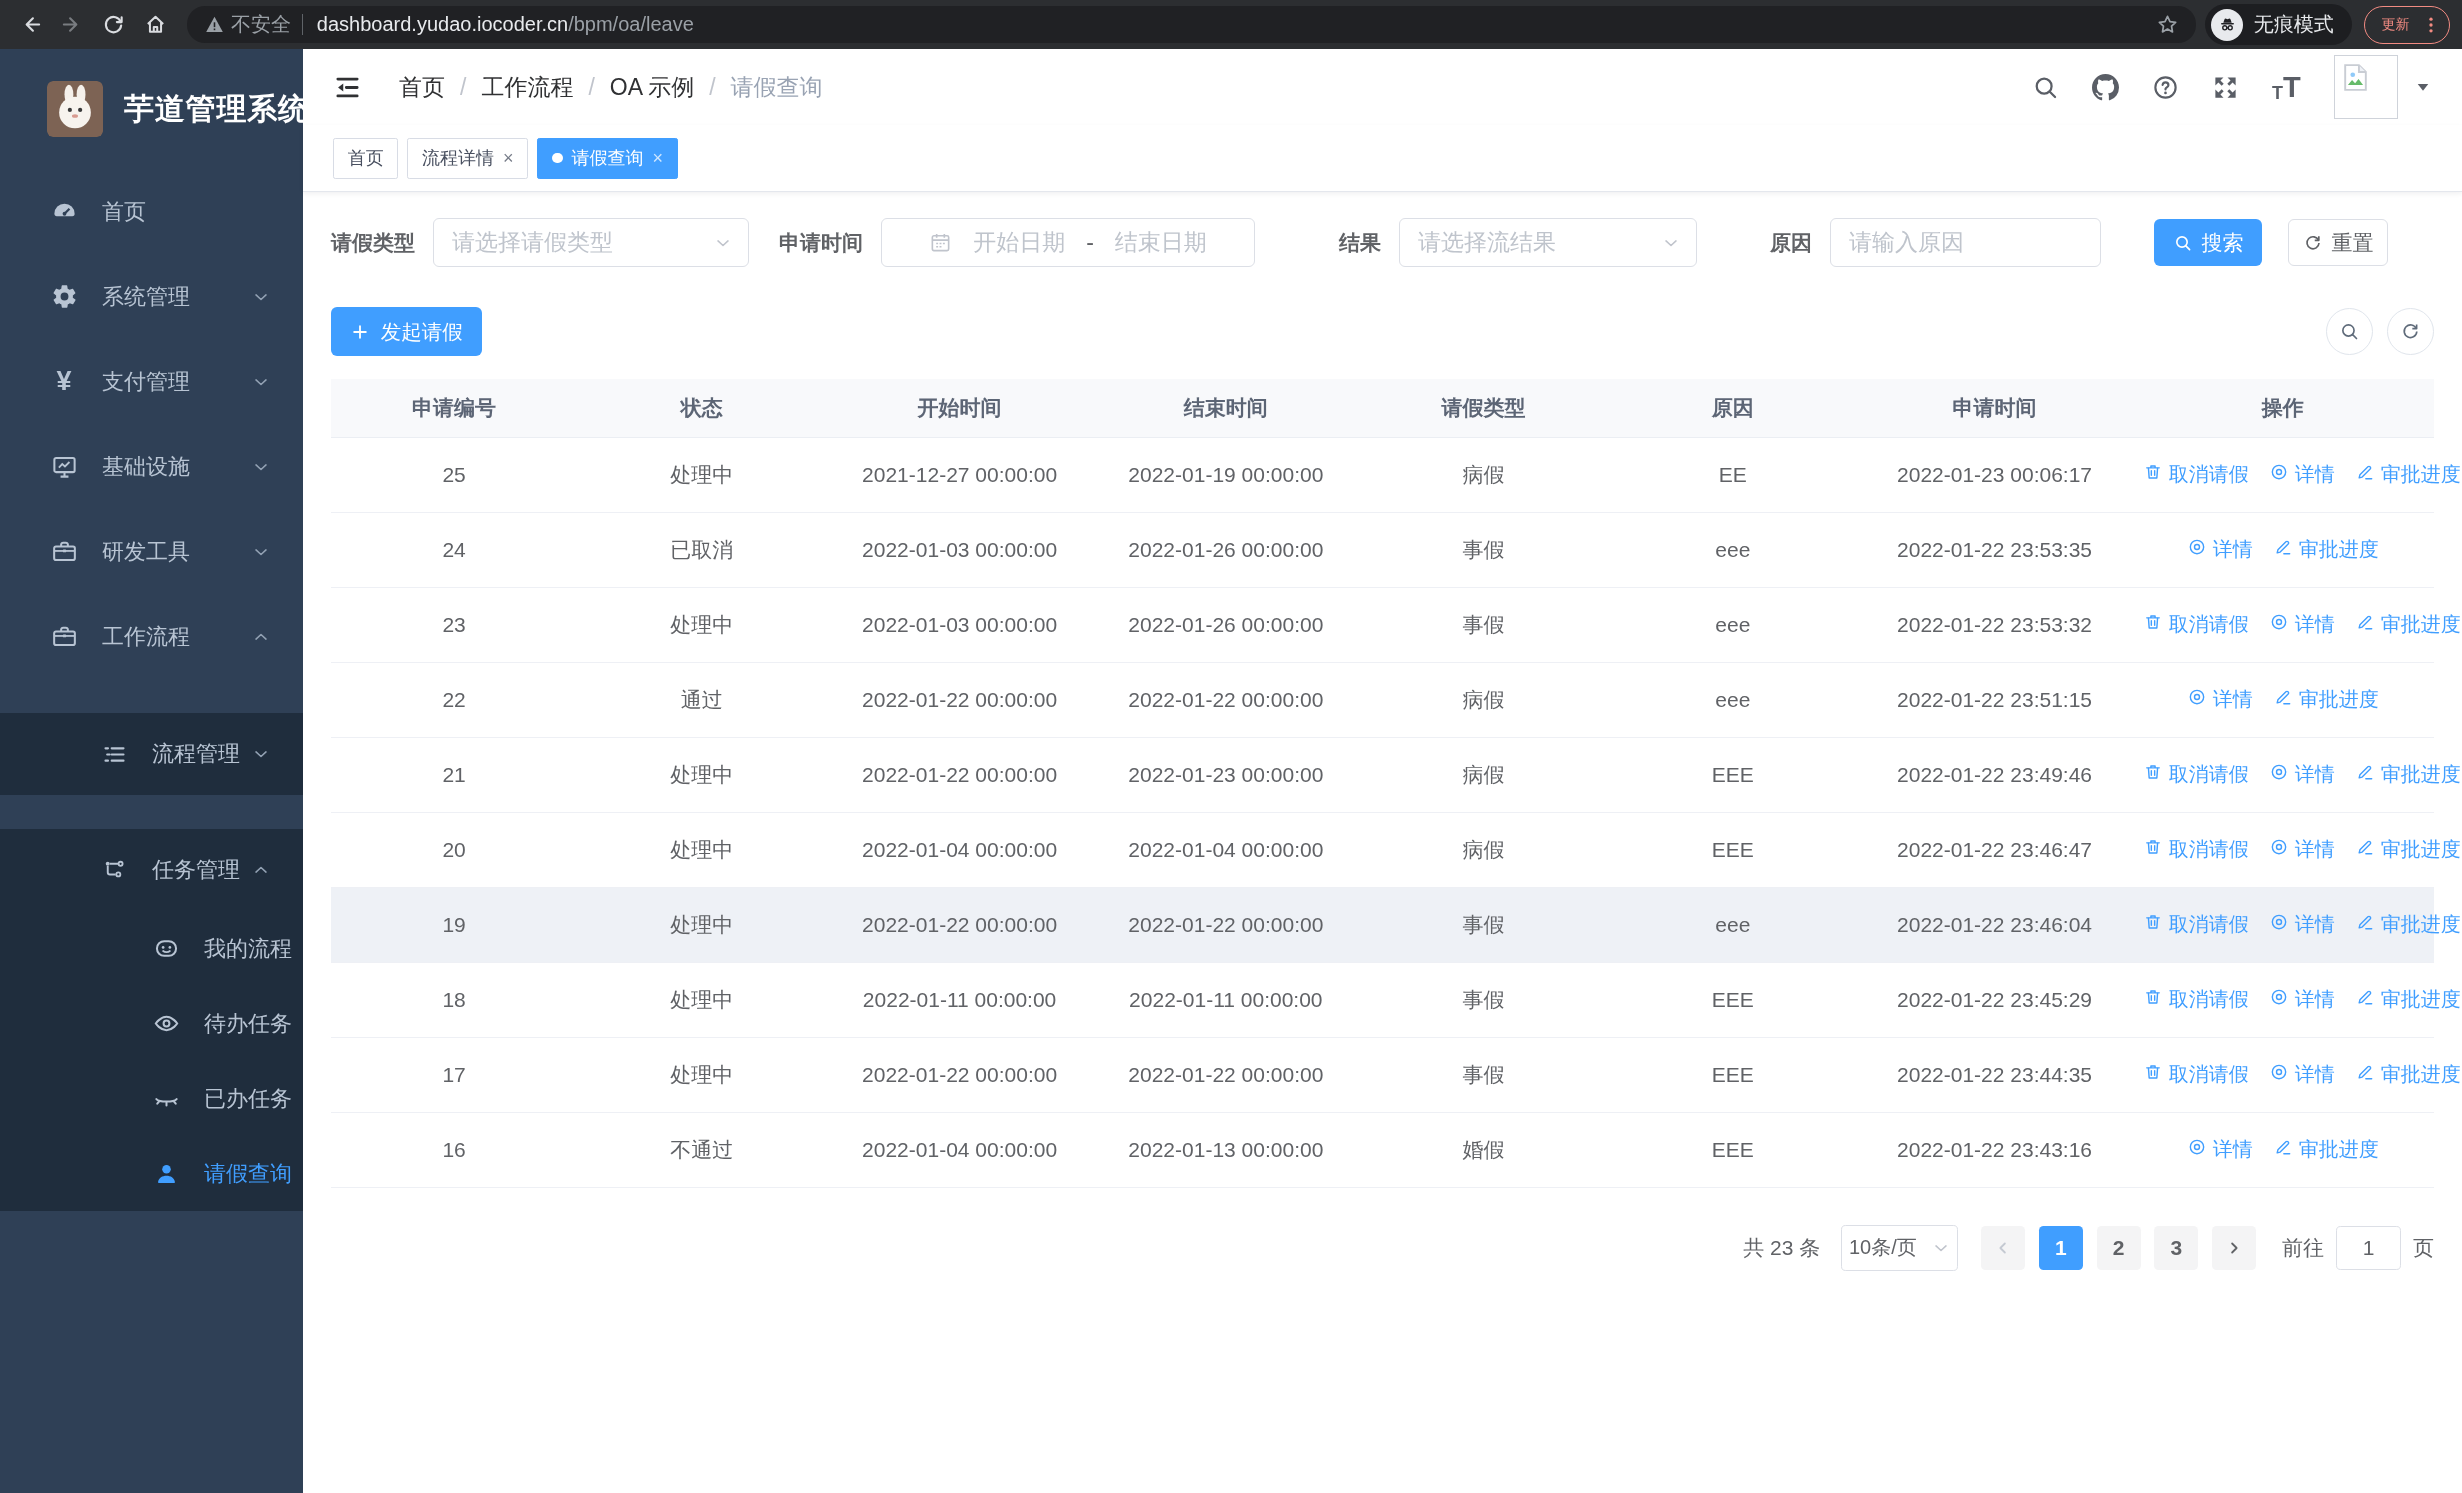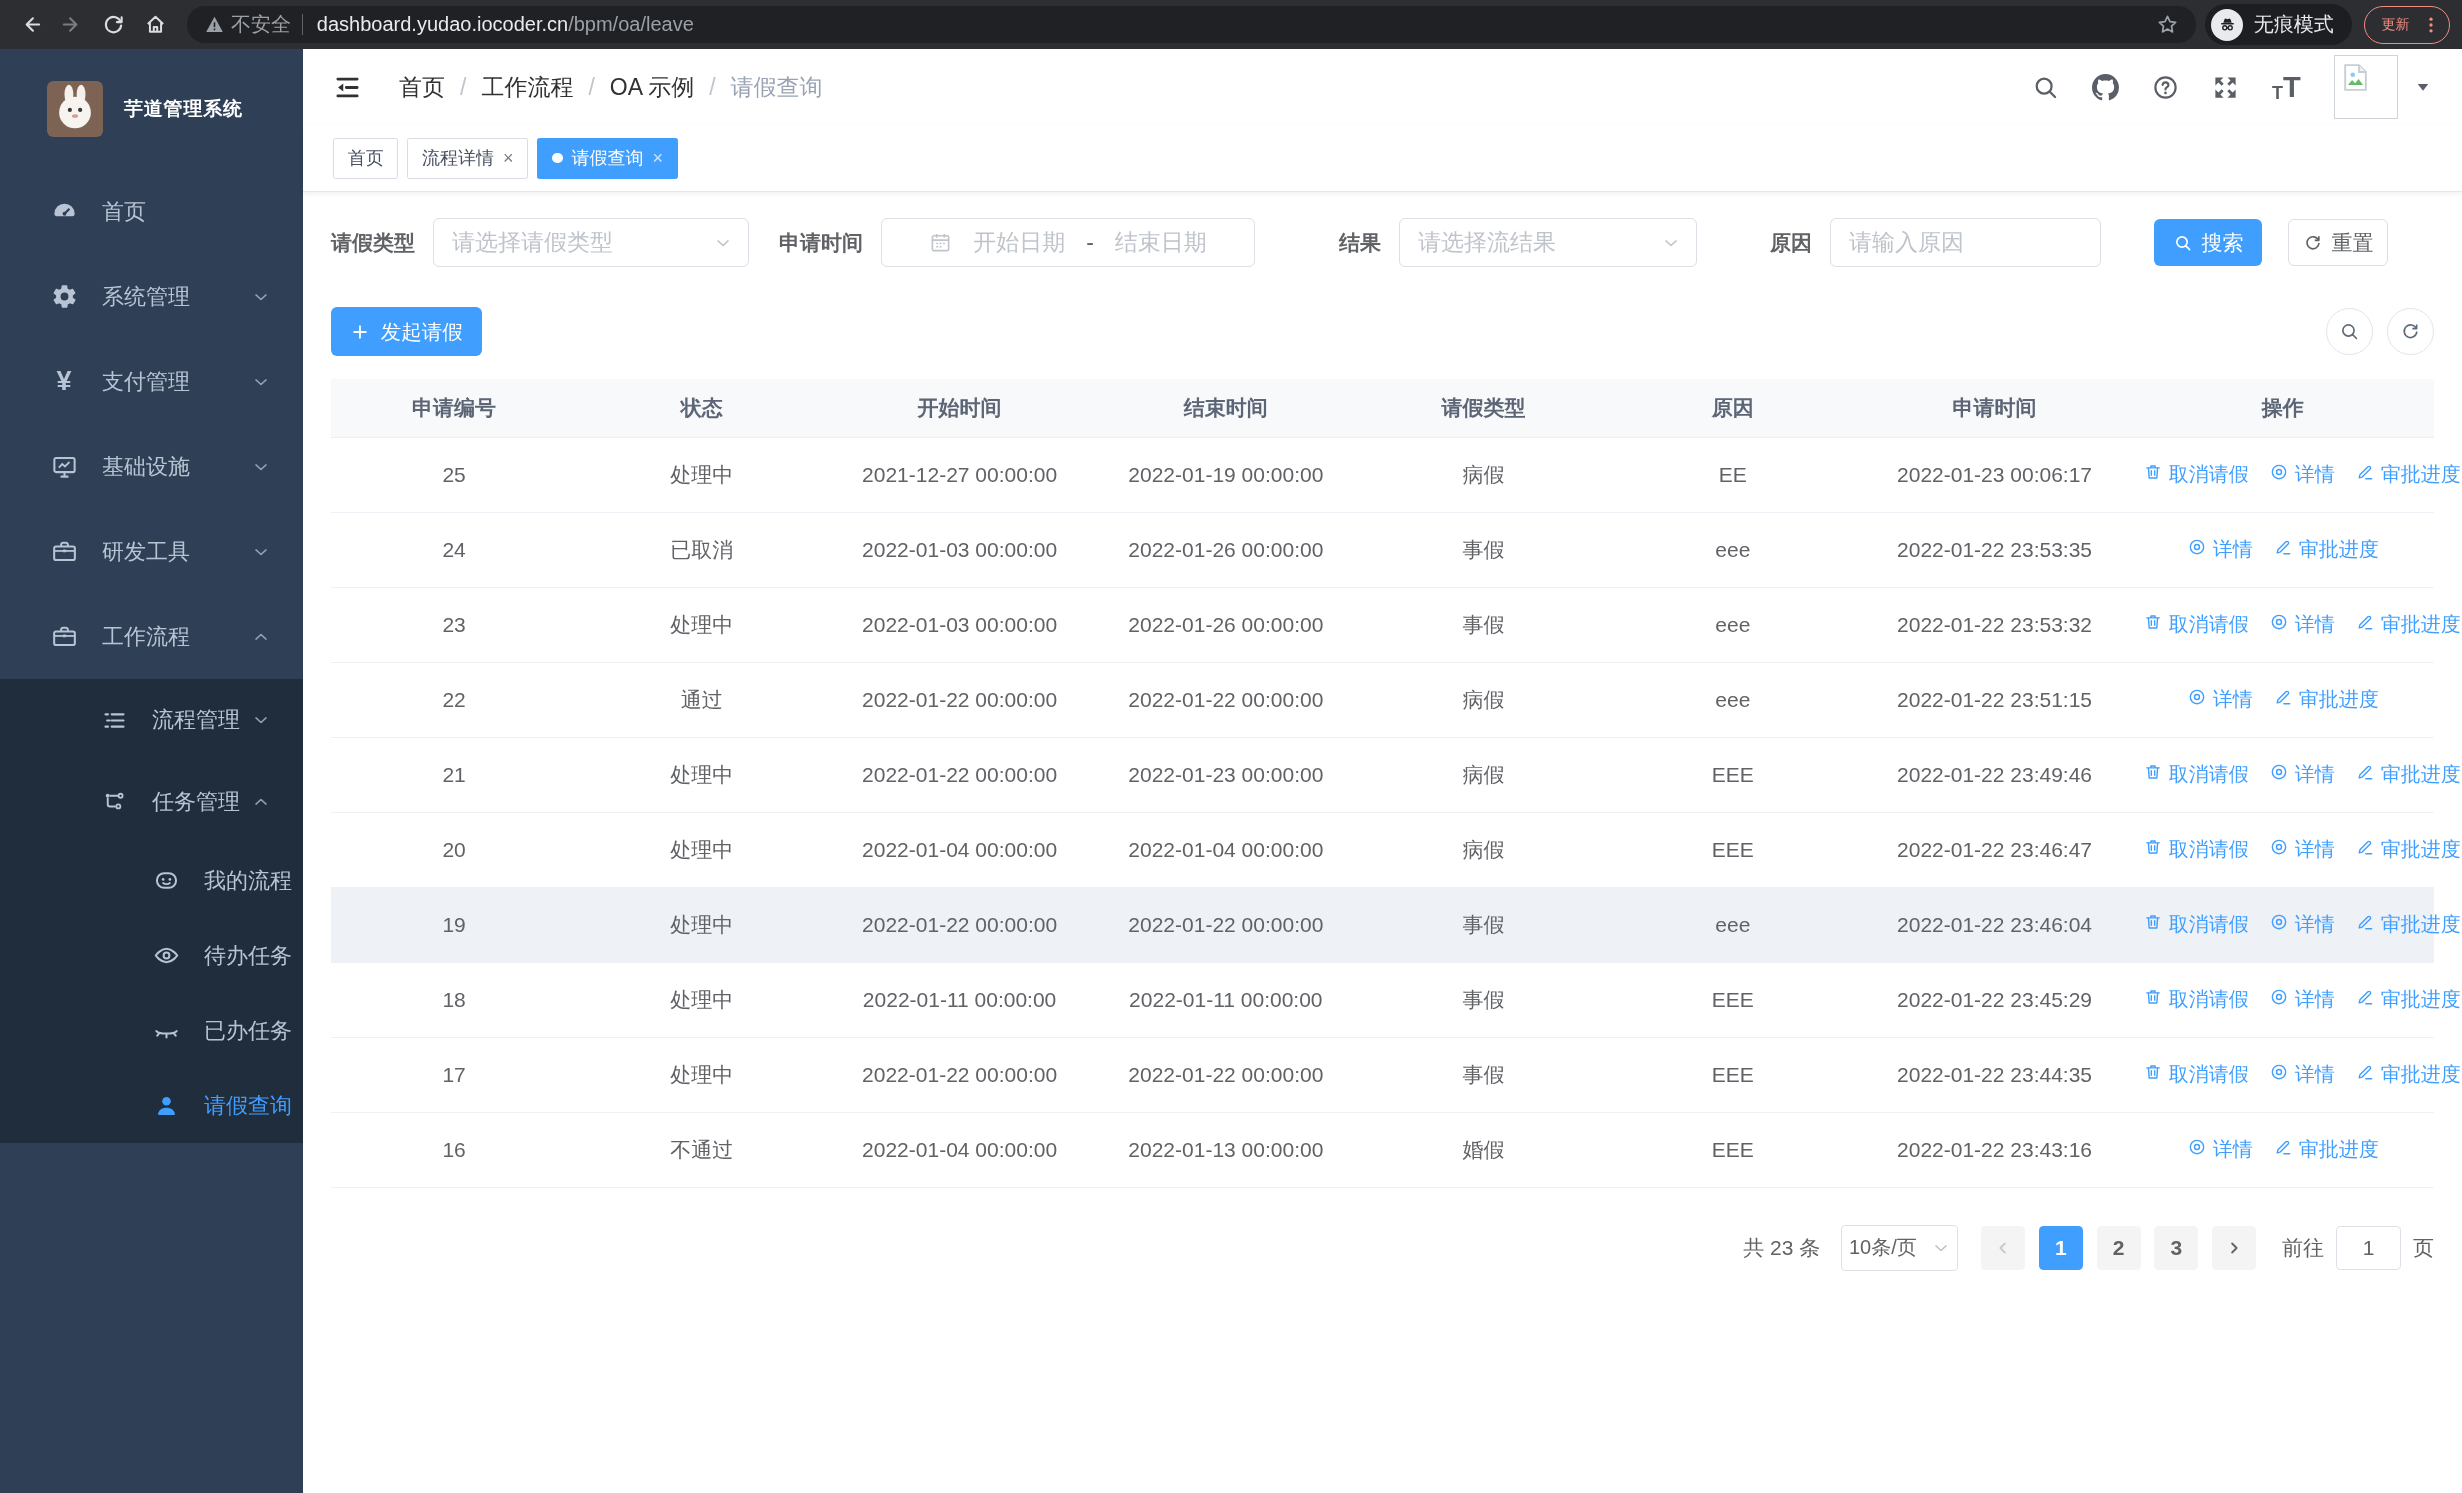--- a/index.html
+++ b/index.html
@@ -24,32 +24,32 @@
   .incog-ic svg { width:21px; height:21px; }
   .update { height:38px; border:1.5px solid #f28b82; border-radius:20px; color:#f28b82; display:flex; align-items:center; gap:12px; padding:0 7.6px 0 16.7px; font-size:14px; flex-shrink:0; }
   .menu-dots { display:flex; } .menu-dots svg { width:20px; height:20px; }
 
   
   .app { flex:1; display:flex; min-height:0; }
   .sidebar { width:303px; background:#2f4056; flex-shrink:0; color:#b8c4d3; overflow:hidden; display:flex; flex-direction:column; }
   .logo-row { height:120px; display:flex; align-items:center; padding-left:47px; gap:21px; flex-shrink:0; }
   .logo-img { width:56px; height:56px; border-radius:6px; overflow:hidden; flex-shrink:0; }
   .logo-img svg { width:56px; height:56px; display:block; }
-  .logo-title { color:#fff; font-size:19px; font-weight:700; letter-spacing:0.8px; white-space:nowrap; }
+  .logo-title { color:#fff; font-size:30px; font-weight:700; letter-spacing:0.8px; white-space:nowrap; }
   #menu { display:flex; flex-direction:column; }
   .menu-item { display:flex; align-items:center; font-size:22px; color:#b8c4d3; position:relative; cursor:default; }
   .menu-item .icon { width:30px; display:flex; justify-content:center; flex-shrink:0; }
   .menu-item .icon svg { width:27px; height:27px; }
   .menu-item .glyph { font-size:27px; font-weight:700; line-height:1; }
   .mi-label { margin-left:23px; white-space:nowrap; }
   .menu-item .arrow { position:absolute; right:27px; display:flex; }
   .menu-item .arrow svg { width:20px; height:20px; color:#92a1b3; }
   .lvl1 { height:85px; padding-left:49px; }
   .menu-item.sub { background:#1f2d3d; }
-  .lvl2 { height:82px; padding-left:99px; }
+  .lvl2 { height:82px; padding-left:99px;margin-top:34px; }
   .lvl3 { height:75px; padding-left:151px; }
   .menu-item.active { color:#409eff; }
 
   
   .main { flex:1; display:flex; flex-direction:column; min-width:0; background:#fff; }
   .topbar { height:76px; display:flex; align-items:center; padding:0 30px; flex-shrink:0; }
   .fold { display:flex; } .fold svg { width:29px; height:29px; color:#303133; }
   .breadcrumb { display:flex; align-items:center; margin-left:37px; font-size:23px; color:#303133; }
   .bc-sep { color:#c0c4cc; margin:0 15px; }
   .bc-item.last { color:#99a3b3; }

